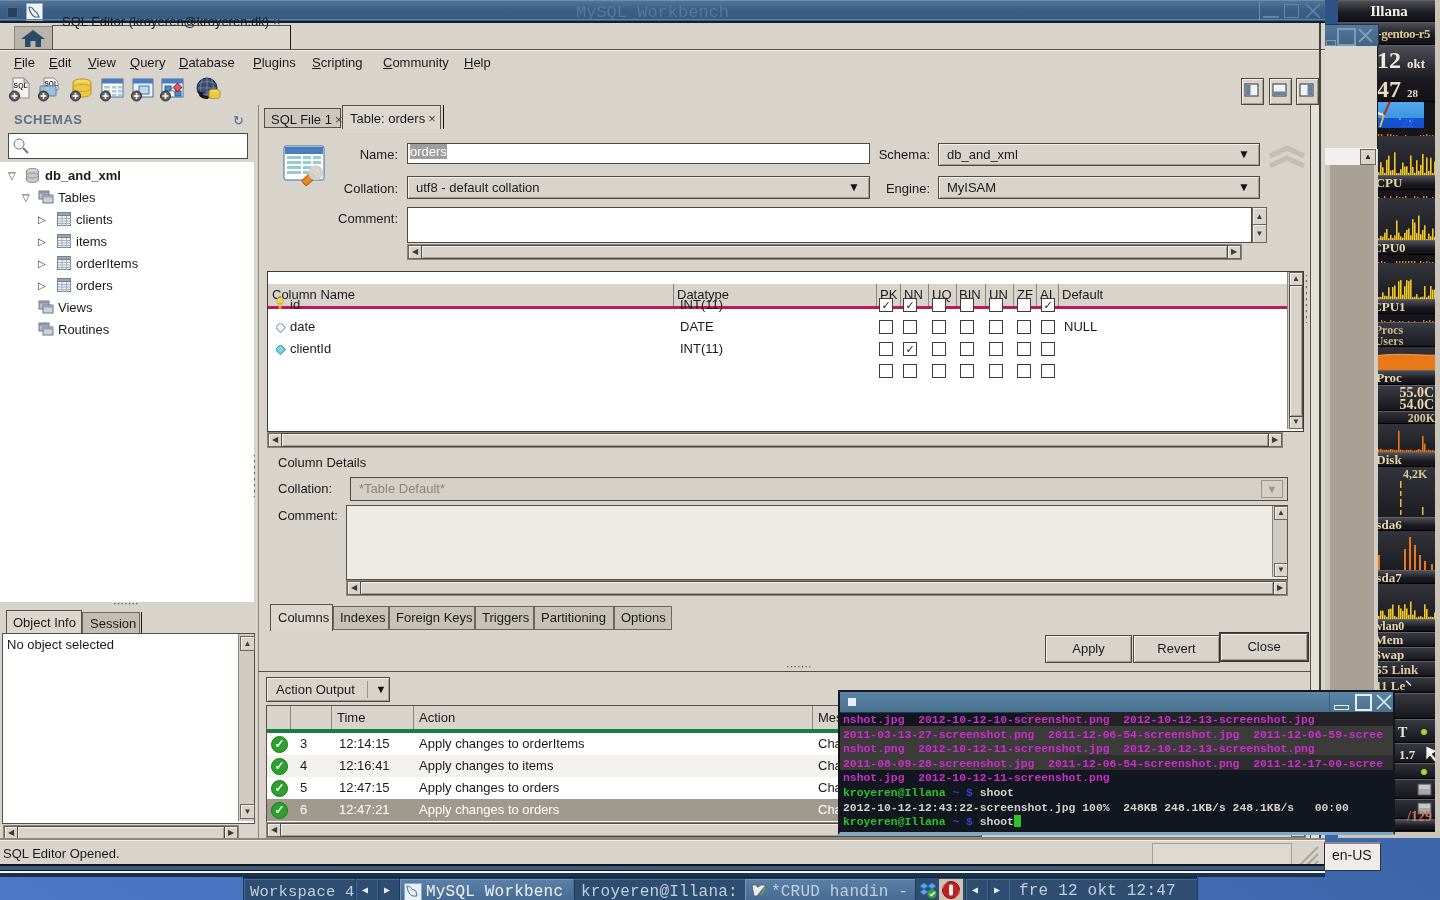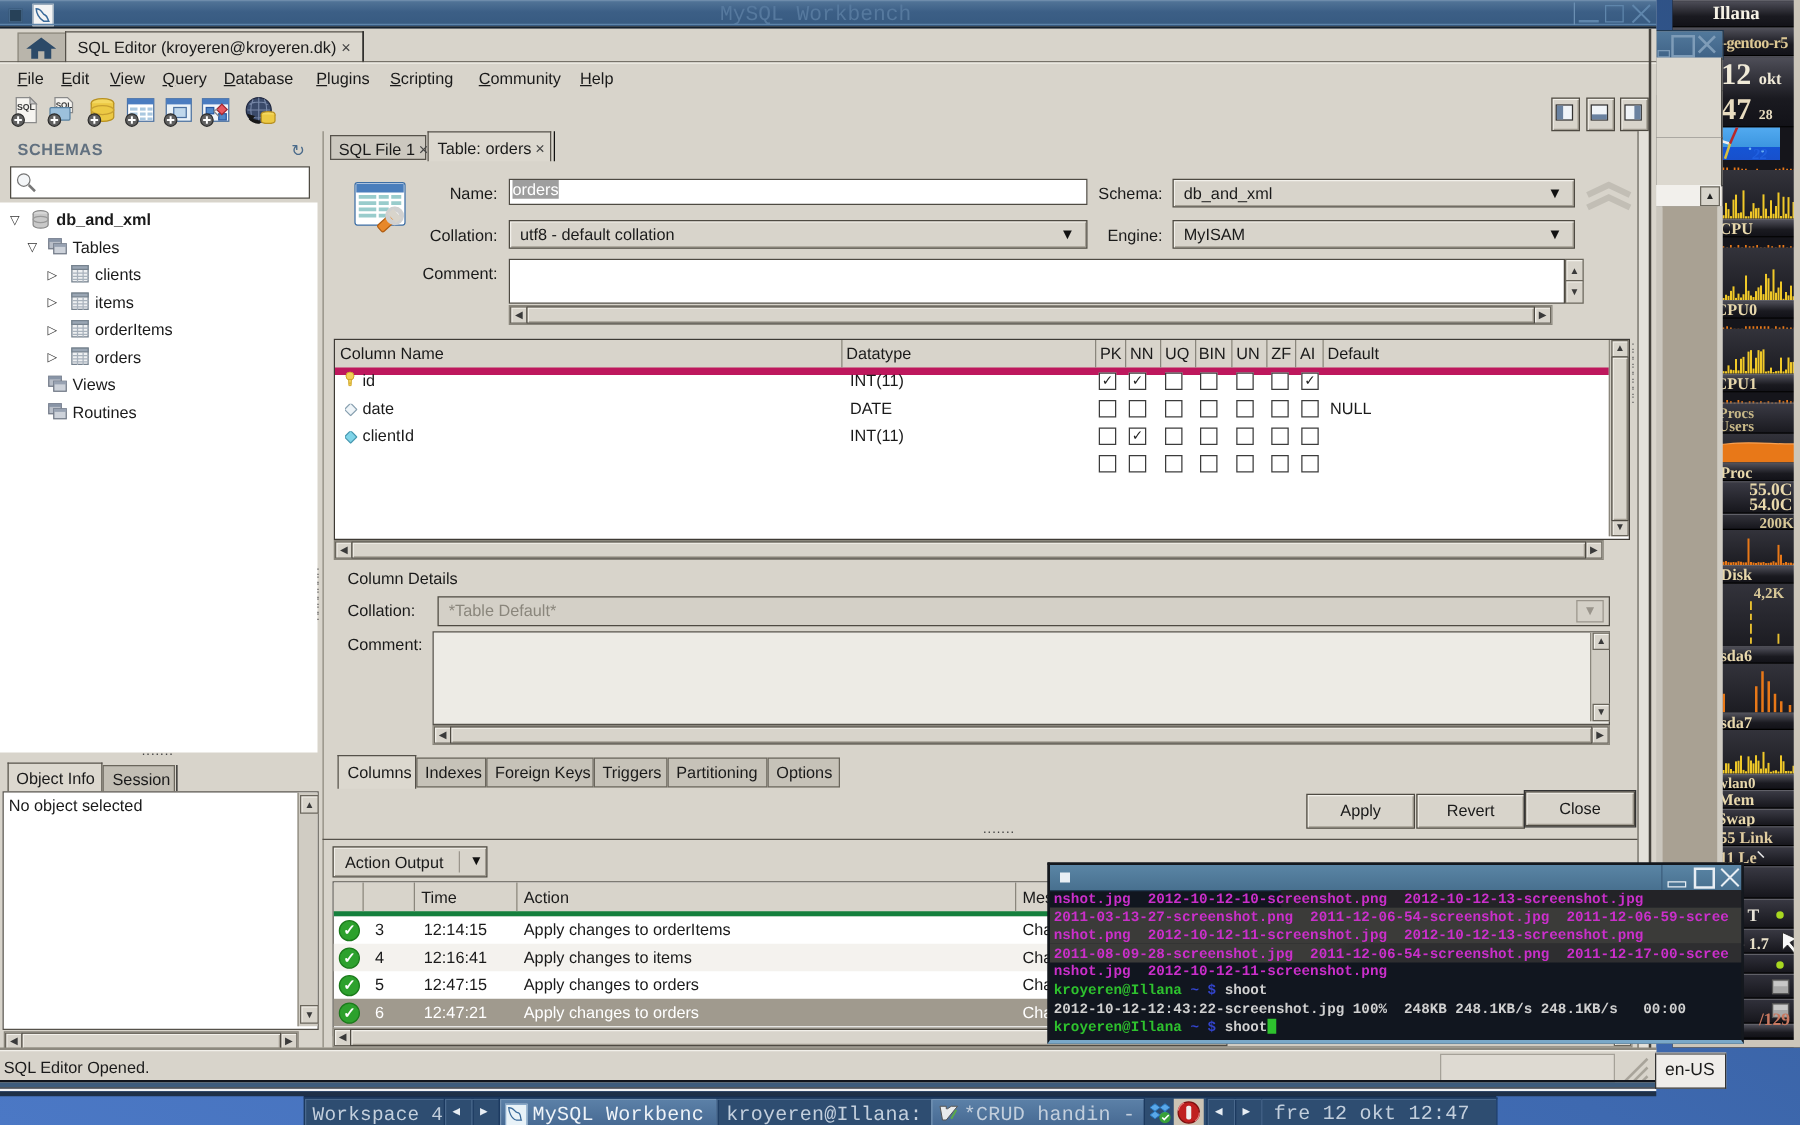--- a/index.html
+++ b/index.html
@@ -608,21 +608,21 @@
   <svg class="abs" style="left:1305px;top:3px" width="16" height="16">
       <path d="M1 1 L15 15 M15 1 L1 15" stroke="#5f86ac" stroke-width="1.5"></path>
     </svg>
 
   <div class="abs grey" style="left:0;top:23px;width:1325px;height:27px"></div>
   <div class="abs" style="left:14px;top:26px;width:37px;height:24px;background:#b9b5ab;border:1px solid #8d897f"></div>
   <svg class="abs" style="left:20px;top:29px" width="26" height="19" viewBox="0 0 26 19">
       <path d="M13 1 L25 10 L21 10 L21 18 L15.5 18 L15.5 12 L10.5 12 L10.5 18 L5 18 L5 10 L1 10 z" fill="#2c4a68"></path>
     </svg>
   <div class="abs" style="left:52px;top:25px;width:237px;height:25px;background:#dcd8cf;border:1px solid #55514a;border-bottom:none"></div>
-  <div class="abs" style="left:62px;top:30px;width:220px;height:16px">SQL Editor (kroyeren@kroyeren.dk)<span style="margin-left:4px;color:#444">×</span></div>
+  <div class="abs" style="left:62px;top:14px;width:220px;height:16px">SQL Editor (kroyeren@kroyeren.dk)<span style="margin-left:4px;color:#444">×</span></div>
   <div class="abs" style="left:290px;top:25px;width:1px;height:25px;background:#1a1a1a"></div>
 
   <div class="abs" style="left:0;top:49px;width:1325px;height:1px;background:#55514a"></div>
     <div class="abs grey" style="left:0;top:50px;width:1325px;height:25px;border-top:1px solid #f0eee8"></div>
   <div class="abs" style="left:0;top:55px;height:16px" id="menubar">
    <span class="abs" style="left:14px"><u>F</u>ile</span>
       <span class="abs" style="left:49px"><u>E</u>dit</span>
       <span class="abs" style="left:88px"><u>V</u>iew</span>
       <span class="abs" style="left:130px"><u>Q</u>uery</span>
       <span class="abs" style="left:179px"><u>D</u>atabase</span>
@@ -879,21 +879,21 @@
       <div class="arrbtn" style="right:0;top:0;width:12px;height:12px;font-size:8px;line-height:12px">▶</div>
       <div class="abs btn" style="left:13px;top:0;width:805px;height:12px"></div>
     </div>
 
     <div class="abs" style="left:1008px;top:40px;width:42px;height:24px"><svg width="42" height="24">
           <path d="M4 11 L21 3 L38 11" fill="none" stroke="#c2beb5" stroke-width="5"></path>
           <path d="M4 21 L21 13 L38 21" fill="none" stroke="#c2beb5" stroke-width="5"></path>
         </svg></div>
 
     <div class="abs" style="left:9px;top:166px;width:1035px;height:159px;background:#fff;border:1px solid #3e3a34" id="grid">
-      <div class="abs grey" style="left:0;top:0;width:1033px;height:22px;border-bottom:6px solid #be185d" id="gridhdr">
+      <div class="abs grey" style="left:0;top:12px;width:1033px;height:22px;border-bottom:3px solid #be185d" id="gridhdr">
         <span class="abs" style="left:4px;top:3px">Column Name</span>
         <span class="abs" style="left:409px;top:3px">Datatype</span>
         <span class="abs" style="left:612px;top:3px">PK</span>
         <span class="abs" style="left:636px;top:3px">NN</span>
         <span class="abs" style="left:664px;top:3px">UQ</span>
         <span class="abs" style="left:691px;top:3px">BIN</span>
         <span class="abs" style="left:721px;top:3px">UN</span>
         <span class="abs" style="left:749px;top:3px">ZF</span>
         <span class="abs" style="left:772px;top:3px">AI</span>
         <span class="abs" style="left:794px;top:3px">Default</span>

